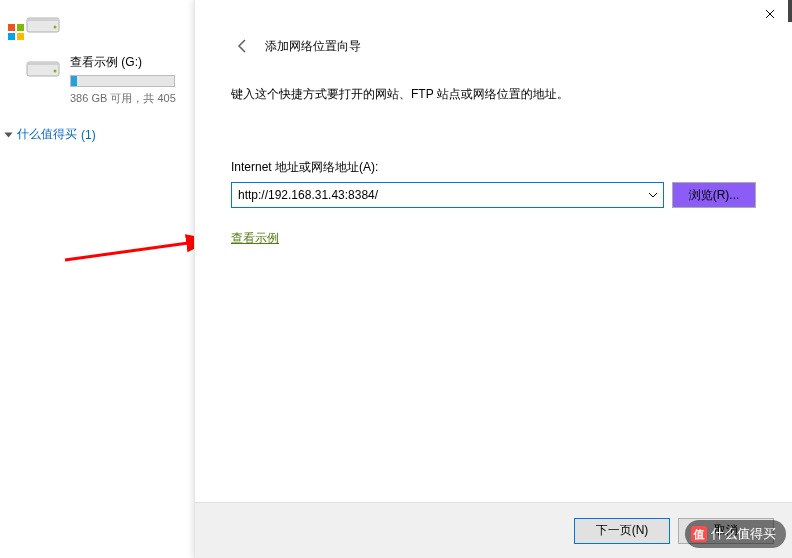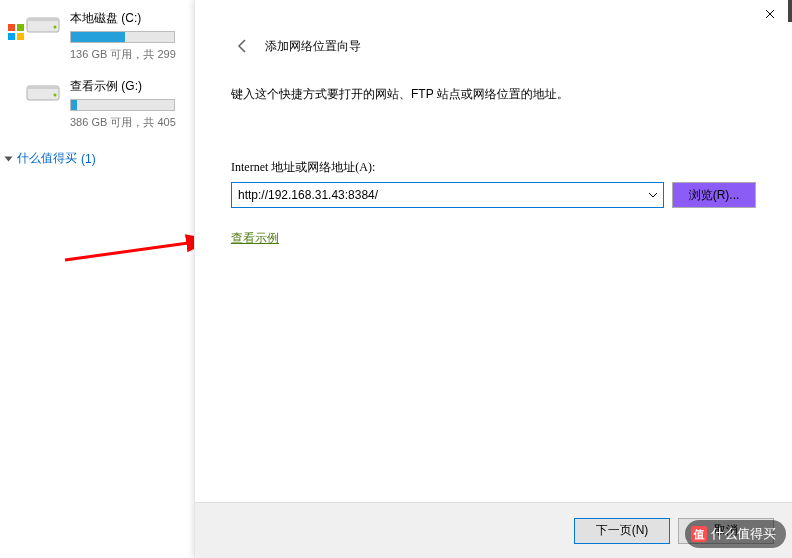--- a/index.html
+++ b/index.html
@@ -33,21 +33,21 @@
 
   .wizard-body { padding: 6px 36px 0 36px; }
   .wizard-header { display: flex; align-items: center; margin-bottom: 28px; }
   .back-btn { width: 24px; height: 24px; display: flex; align-items: center; justify-content: center; margin-right: 10px; color: #606060; }
   .back-btn svg { width: 16px; height: 16px; }
   .wizard-title { font-size: 12px; color: #000; }
 
   .wizard-heading { font-size: 14px; color: #003399; margin-bottom: 18px; }
   .wizard-desc { font-size: 12px; color: #000; margin-bottom: 56px; }
 
-  .field-label { font-size: 12px; color: #000; margin-bottom: 6px; font-family: Liberation Serif, serif; }
+  .field-label { font-size: 12px; color: #000; margin-bottom: 6px; }
   .input-row { display: flex; gap: 8px; align-items: center; }
   .combo-wrap { flex: 1; position: relative; }
   .url-input { width: 100%; height: 26px; border: 1px solid #0078d7; padding: 0 28px 0 6px; font-size: 12px; outline: none; }
   .combo-chevron { position: absolute; right: 6px; top: 50%; transform: translateY(-50%); pointer-events: none; }
   .combo-chevron svg { width: 10px; height: 6px; display: block; }
   .browse-btn { width: 84px; height: 26px; background: #8b5cf6; border: 1px solid #adadad; font-size: 12px; display: flex; align-items: center; justify-content: center; }
 
   .example-link { display: inline-block; margin-top: 22px; font-size: 12px; color: #4d7c0f; text-decoration: underline; }
 
   .wizard-footer { position: absolute; bottom: 0; left: 0; right: 0; height: 56px; border-top: 1px solid #dfdfdf; background: #f0f0f0; display: flex; align-items: center; justify-content: flex-end; padding-right: 18px; gap: 8px; }
@@ -74,27 +74,20 @@
   </div>
 
   <div class="drive-item">
     <span class="drive-icon">
       <svg viewBox="0 0 34 28">
           <rect x="1" y="8" width="32" height="14" rx="2" fill="#e8e8e8" stroke="#b0b0b0"></rect>
           <rect x="1" y="8" width="32" height="3" fill="#cfcfcf"></rect>
           <circle cx="29" cy="17" r="1.5" fill="#7fba00"></circle>
         </svg>
     </span>
-    <div class="drive-info">
-      <span class="drive-name">本地磁盘 (C:)</span>
-      <div class="drive-bar">
-          <div class="drive-bar-fill" style="width:52%"></div>
-        </div>
-      <span class="drive-stats">136 GB 可用，共 299</span>
-    </div>
   </div>
 
   <div class="drive-item">
     <span class="drive-icon">
       <svg viewBox="0 0 34 28">
           <rect x="1" y="8" width="32" height="14" rx="2" fill="#e8e8e8" stroke="#b0b0b0"></rect>
           <rect x="1" y="8" width="32" height="3" fill="#cfcfcf"></rect>
           <circle cx="29" cy="17" r="1.5" fill="#7fba00"></circle>
         </svg>
     </span>

